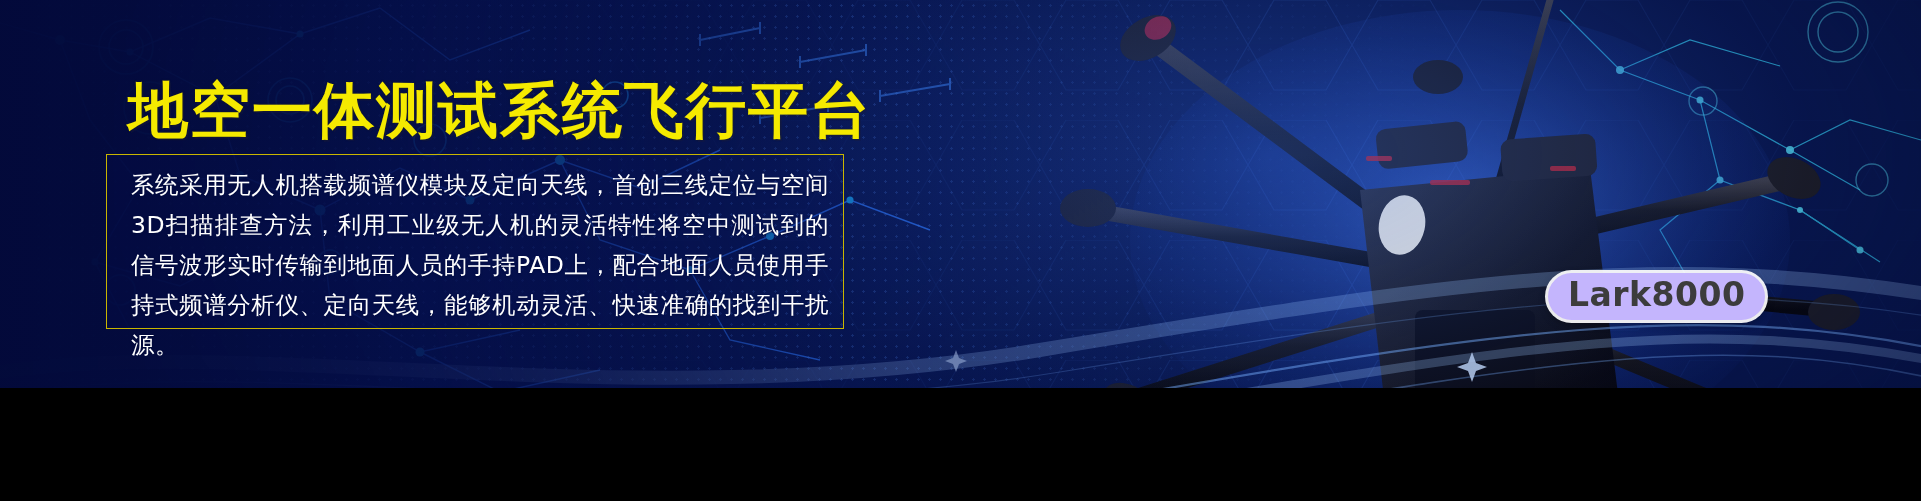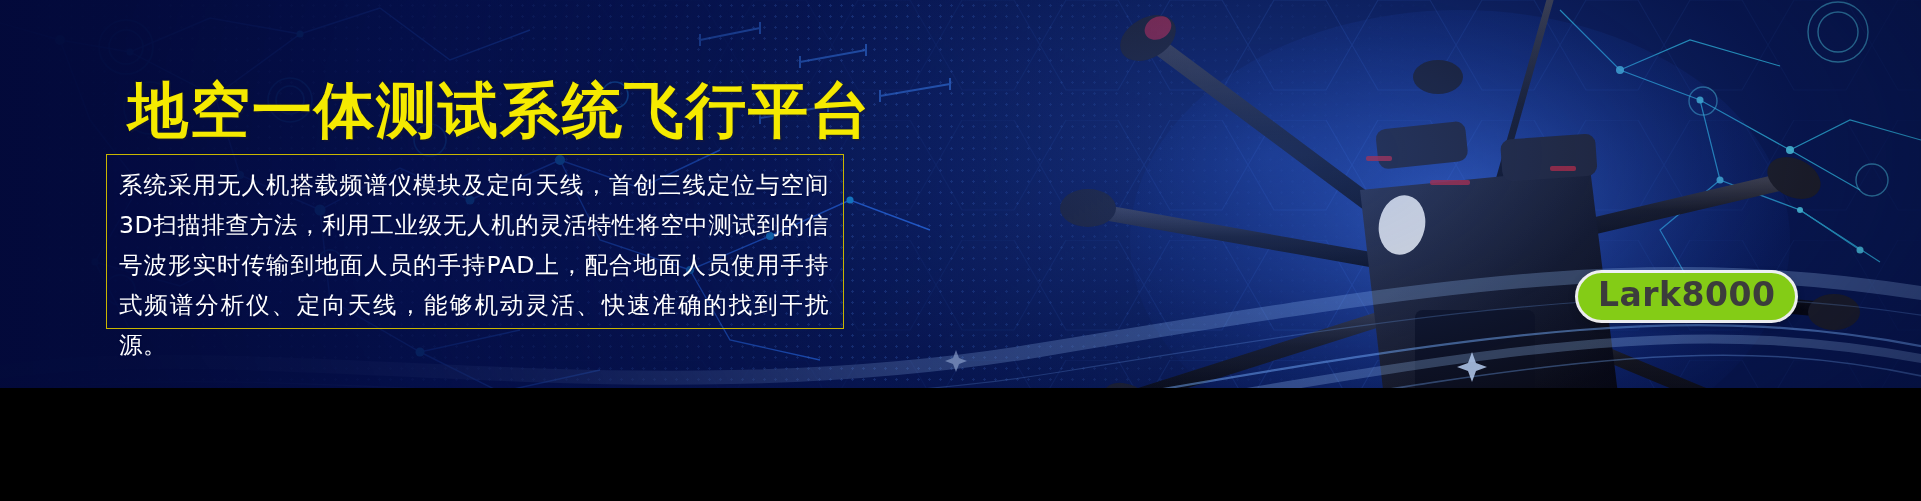--- a/index.html
+++ b/index.html
@@ -51,47 +51,46 @@
     white-space:nowrap;
     text-shadow:0 0 2px rgba(40,40,0,.6), 2px 2px 0 rgba(30,30,60,.35);
   }
 
   .descbox{
     position:absolute;
     left:106px;top:154px;
     width:738px;height:175px;
     border:1.5px solid #c9b600;
     box-sizing:border-box;
-    padding:10px 14px 0 12px;
+    padding:10px 14px 0 24px;
     background:rgba(8,24,96,.10);
   }
   .descbox p{
     margin:0;
     color:#ffffff;
     font-size:23.5px;
     line-height:40px;
     letter-spacing:.5px;
     text-shadow:0 1px 2px rgba(0,10,60,.85);
     text-align:justify;
     text-justify:inter-character;
   }
 
   .badge{
     position:absolute;
     left:1548px;top:273px;
     padding:5px 20px 7px 20px;
-    background:#84cc16;
+    background:#c4b5fd;
     color:#3c3c3c;
     font-size:33px;
     font-weight:bold;
     border-radius:26px;
     box-shadow:0 0 0 3px rgba(255,255,255,.92), 0 3px 10px rgba(0,0,0,.45);
     letter-spacing:.5px;
     line-height:1.05;
-    margin-left:30px;
   }
 </style>
 </head>
 <body>
 
 <div class="banner">
 
   <div class="layer hexes">
     <svg width="1921" height="501" viewBox="0 0 1921 501" xmlns="http://www.w3.org/2000/svg">
       <defs>

